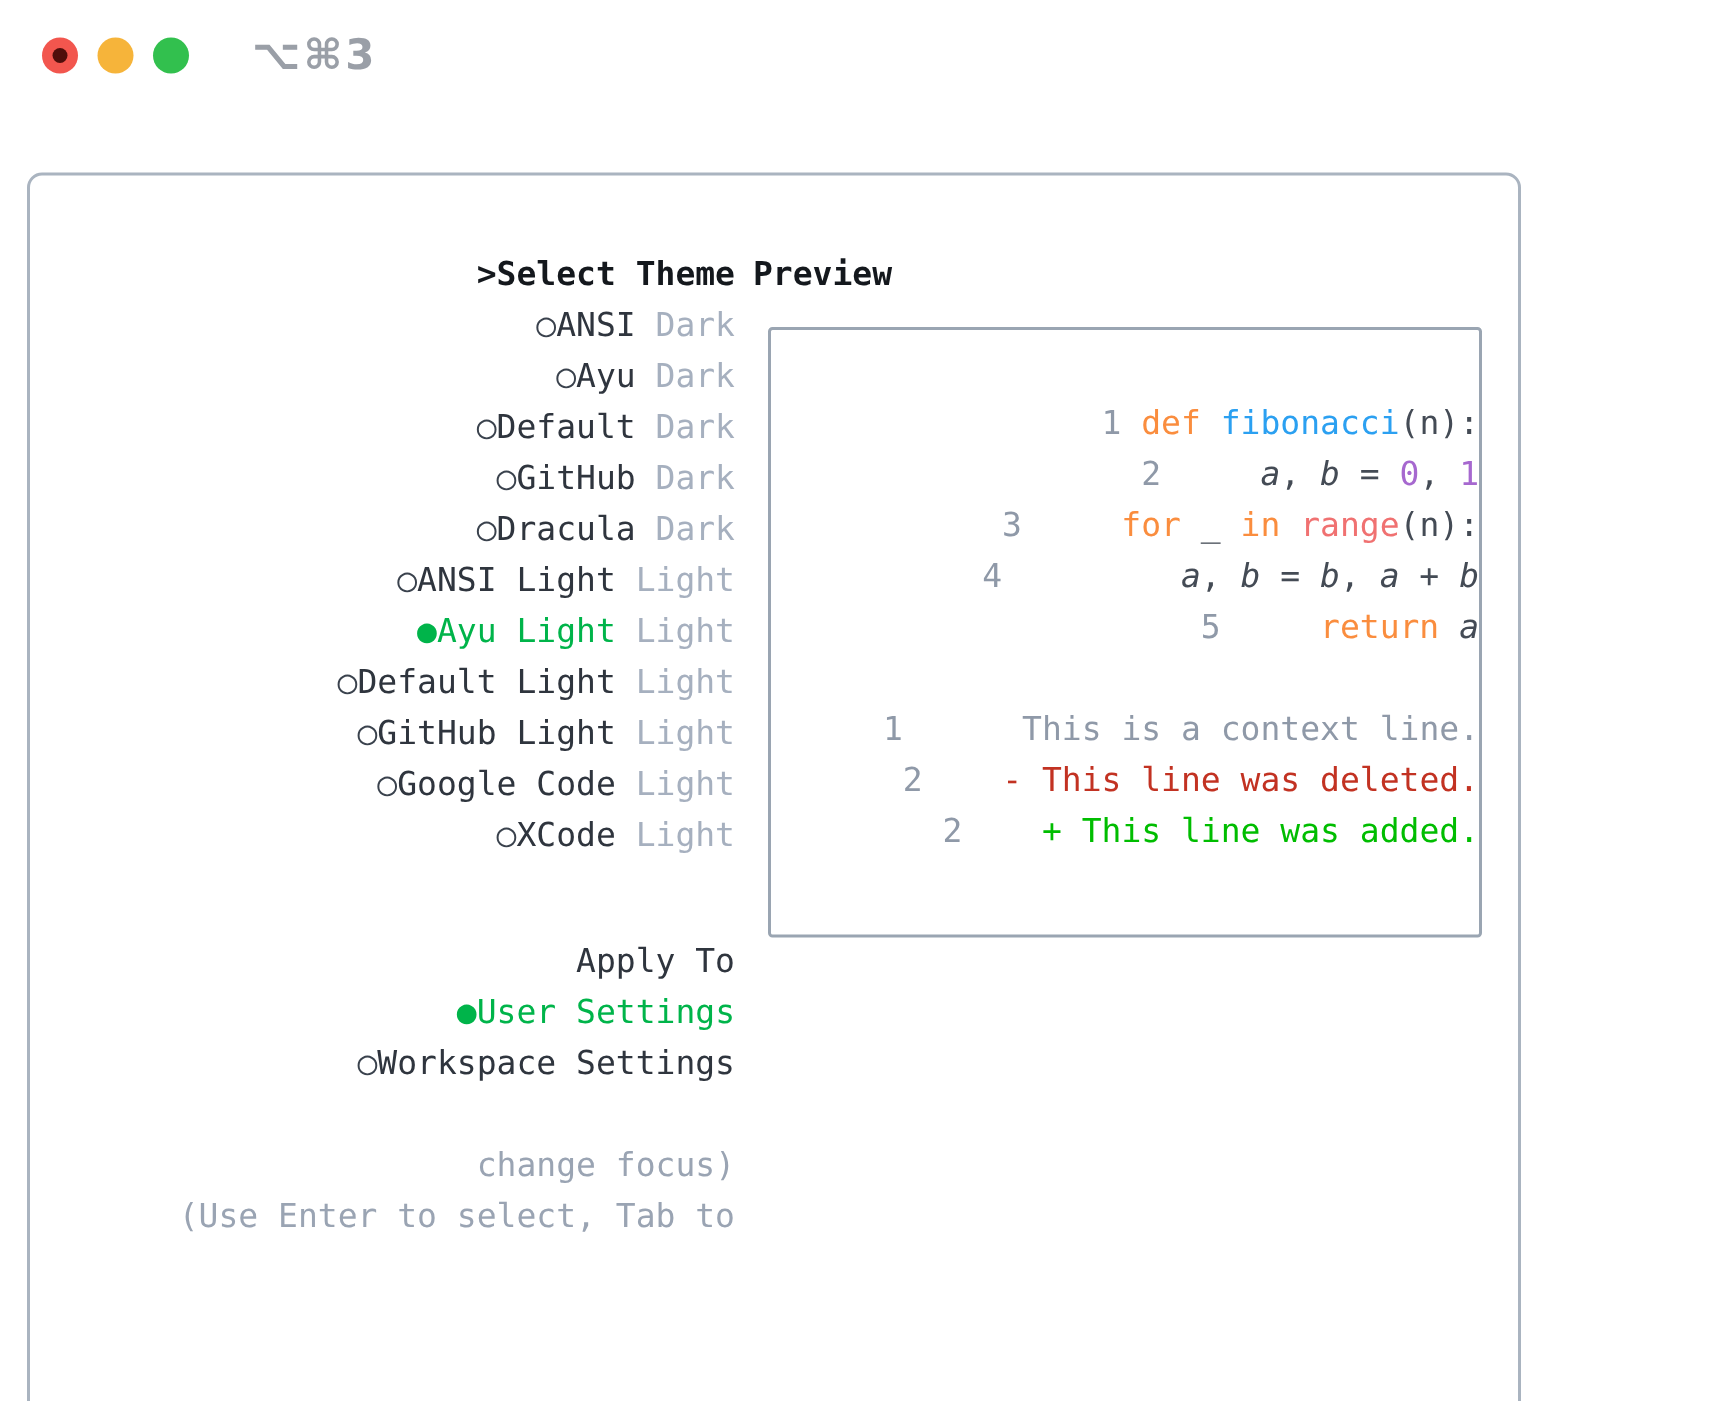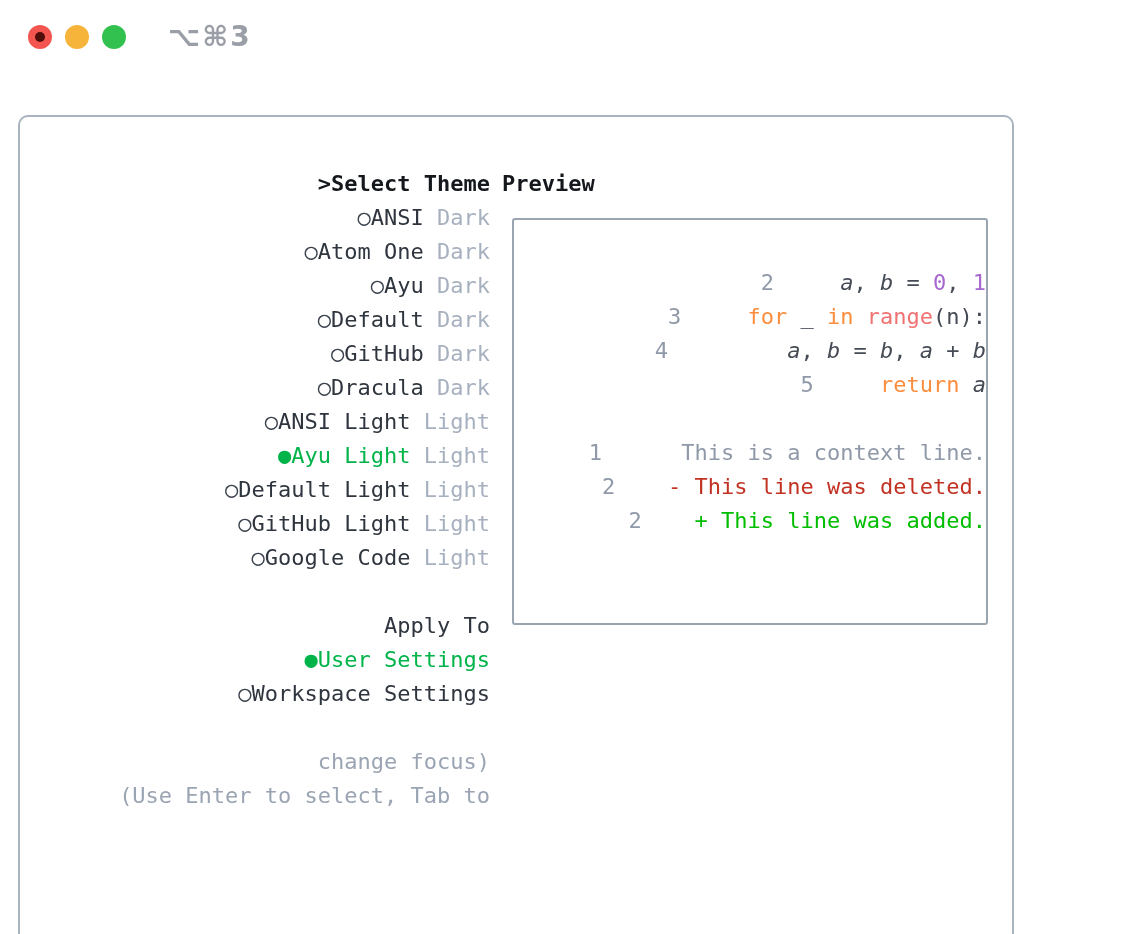--- a/index.html
+++ b/index.html
@@ -35,21 +35,21 @@
   .left-col{position:absolute;left:20px;top:50px;width:450px;}
   .row{height:34px;line-height:34px;font-size:22px;white-space:pre;color:var(--text,#2f353e);}
   .spacer{height:34px;}
   .g2{display:inline-block;width:2ch;}
   .heading{font-weight:bold;color:#14181d;}
   .bullet{color:#3a424d;}
   .bullet.sel{color:var(--ui-green,#00b44a);}
   .opt-label{color:var(--text,#2f353e);margin-top:10px;}
   .opt-label.sel{color:var(--ui-green,#00b44a);}
   .suffix{color:var(--muted,#a6b0bf);}
-  .indent2{padding-left:2ch;}
+  .indent2{padding-left:2ch;margin-top:16px;}
   .hint{color:var(--hint,#9aa4b3);}
 
   
   .preview-title{position:absolute;left:482px;top:50px;}
   .preview-box{
     position:absolute;left:492px;top:101px;width:476px;height:407px;
     border:2px solid var(--box-border,#9aa5b2);border-radius:3px;box-sizing:border-box;
     padding:46px 0 0 16px;overflow:hidden;background:#fff;
   }
   .code-line{height:34px;line-height:34px;font-size:22px;white-space:pre;}
@@ -78,30 +78,30 @@
     <div class="shortcut">⌥⌘3</div>
   </div>
 
   <div class="window">
 
     <div class="left-col">
       <div class="row heading"><span class="g2">&gt;</span><span>Select Theme</span></div>
 
       <div id="theme-list">
           <div class="row"><span class="g2 bullet">○</span><span class="opt-label">ANSI</span><span class="suffix"> Dark</span></div>
-          <div class="row"><span class="g2 bullet">○</span><span class="opt-label">Atom One</span><span class="suffix"> Dark</span></div>
           <div class="row"><span class="g2 bullet">○</span><span class="opt-label">Ayu</span><span class="suffix"> Dark</span></div>
           <div class="row"><span class="g2 bullet">○</span><span class="opt-label">Default</span><span class="suffix"> Dark</span></div>
           <div class="row"><span class="g2 bullet">○</span><span class="opt-label">GitHub</span><span class="suffix"> Dark</span></div>
           <div class="row"><span class="g2 bullet">○</span><span class="opt-label">Dracula</span><span class="suffix"> Dark</span></div>
           <div class="row"><span class="g2 bullet">○</span><span class="opt-label">ANSI Light</span><span class="suffix"> Light</span></div>
           <div class="row"><span class="g2 bullet sel">●</span><span class="opt-label sel">Ayu Light</span><span class="suffix"> Light</span></div>
           <div class="row"><span class="g2 bullet">○</span><span class="opt-label">Default Light</span><span class="suffix"> Light</span></div>
           <div class="row"><span class="g2 bullet">○</span><span class="opt-label">GitHub Light</span><span class="suffix"> Light</span></div>
           <div class="row"><span class="g2 bullet">○</span><span class="opt-label">Google Code</span><span class="suffix"> Light</span></div>
+          <div class="row"><span class="g2 bullet">○</span><span class="opt-label">XCode</span><span class="suffix"> Light</span></div>
         </div>
 
       <div class="spacer"></div>
 
       <div class="row indent2">Apply To</div>
 
       <div id="apply-list">
           <div class="row"><span class="g2 bullet sel">●</span><span class="opt-label sel">User Settings</span></div>
           <div class="row"><span class="g2 bullet">○</span><span class="opt-label">Workspace Settings</span></div>
         </div>
@@ -111,20 +111,21 @@
       <div id="hint">
           <div class="row hint">change focus)</div>
           <div class="row hint">(Use Enter to select, Tab to</div>
         </div>
     </div>
 
     <div class="row heading preview-title">Preview</div>
 
     <div class="preview-box">
       <div id="preview-lines">
+          <div class="code-line"><span class="c-gutter">1 </span><span class="c-kw">def</span><span class="c-fg"> </span><span class="c-fn">fibonacci</span><span class="c-fg">(n):</span></div>
           <div class="code-line"><span class="c-gutter">2 </span><span class="c-fg">    </span><span class="c-var">a</span><span class="c-fg">, </span><span class="c-var">b</span><span class="c-fg"> = </span><span class="c-num">0</span><span class="c-fg">, </span><span class="c-num">1</span></div>
           <div class="code-line"><span class="c-gutter">3 </span><span class="c-fg">    </span><span class="c-kw">for</span><span class="c-fg"> _ </span><span class="c-kw">in</span><span class="c-fg"> </span><span class="c-call">range</span><span class="c-fg">(n):</span></div>
           <div class="code-line"><span class="c-gutter">4 </span><span class="c-fg">        </span><span class="c-var">a</span><span class="c-fg">, </span><span class="c-var">b</span><span class="c-fg"> = </span><span class="c-var">b</span><span class="c-fg">, </span><span class="c-var">a</span><span class="c-fg"> + </span><span class="c-var">b</span></div>
           <div class="code-line"><span class="c-gutter">5 </span><span class="c-fg">    </span><span class="c-kw">return</span><span class="c-fg"> </span><span class="c-var">a</span></div>
           <div class="code-line"></div>
           <div class="code-line"><span class="c-gutter">1</span><span class="c-ctx">      This is a context line.</span></div>
           <div class="code-line"><span class="c-gutter">2</span><span class="c-del">    - This line was deleted.</span></div>
           <div class="code-line"><span class="c-gutter">2</span><span class="c-add">    + This line was added.</span></div>
         </div>
     </div>

